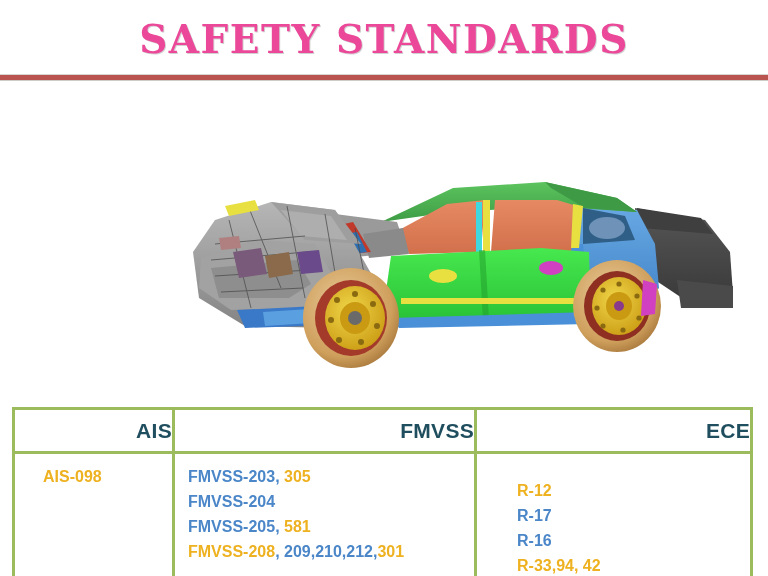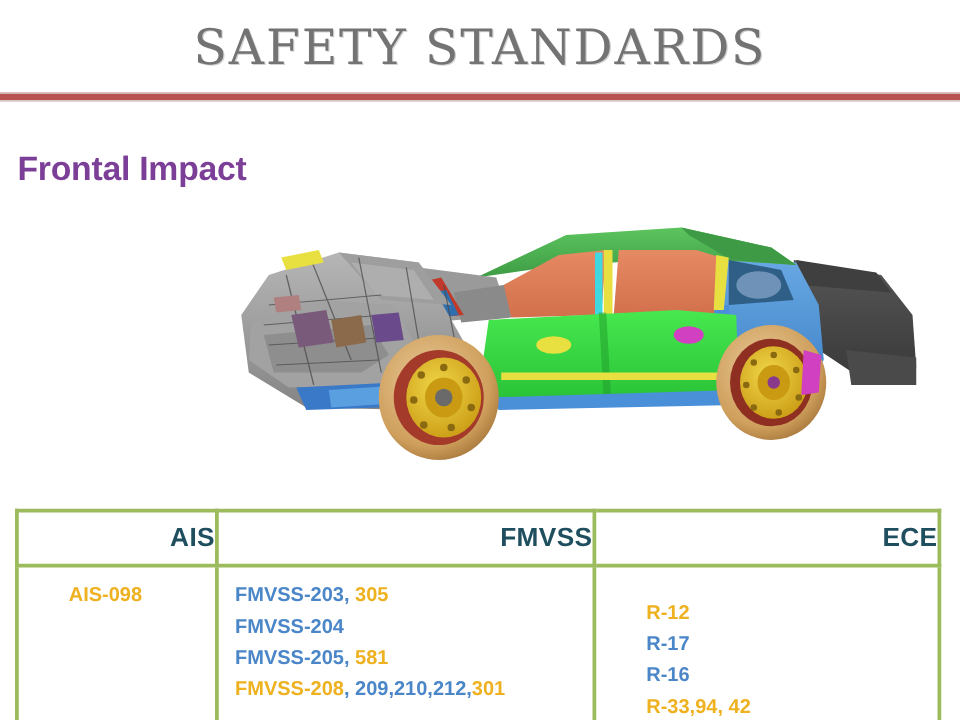--- a/index.html
+++ b/index.html
@@ -20,25 +20,25 @@
   }
 
   
   .slide-title {
     position: absolute;
     top: 16px;
     left: 0;
     width: 768px;
     text-align: center;
     font-family: "DejaVu Serif", serif;
-    font-weight: normal;
+    font-weight: bold;
     font-size: 39px;
     line-height: 46px;
     letter-spacing: 1.5px;
-    color: #737373;
+    color: #ec4899;
     font-variant: small-caps;
     text-shadow: 1px 1px 0 rgba(0,0,0,0.18);
     white-space: nowrap;
   }
 
   
   .title-rule {
     position: absolute;
     top: 74px;
     left: 0;
@@ -107,37 +107,36 @@
     padding: 10px 0 0 0;
   }
 
   .cell-lines {
     font-family: "Liberation Sans", sans-serif;
     font-weight: bold;
     font-size: 16px;
     line-height: 25px;
     white-space: nowrap;
   }
-  .cell-ais   { padding-left: 40px; }
+  .cell-ais   { padding-left: 28px; }
   .cell-fmvss { padding-left: 13px; }
   .cell-ece   { padding-left: 40px; margin-top: 14px; }
 
   .tok-blue { color: #4a86c8; }
   .tok-gold { color: #eeb120; }
 </style>
 </head>
 <body>
 
 <div id="slide">
 
   <div class="slide-title">SAFETY STANDARDS</div>
 
   <div class="title-rule"></div>
 
-  <div class="subtitle">Frontal Impact</div>
 
   <div class="car-stage">
     <svg viewBox="0 0 570 240" xmlns="http://www.w3.org/2000/svg">
       <defs>
         <linearGradient id="gRoof" x1="0" y1="0" x2="0" y2="1">
           <stop offset="0%" stop-color="#5cc45e"></stop>
             <stop offset="100%" stop-color="#3e9c45"></stop>
         </linearGradient>
         <linearGradient id="gGlass" x1="0" y1="0" x2="0" y2="1">
           <stop offset="0%" stop-color="#e68a63"></stop>

